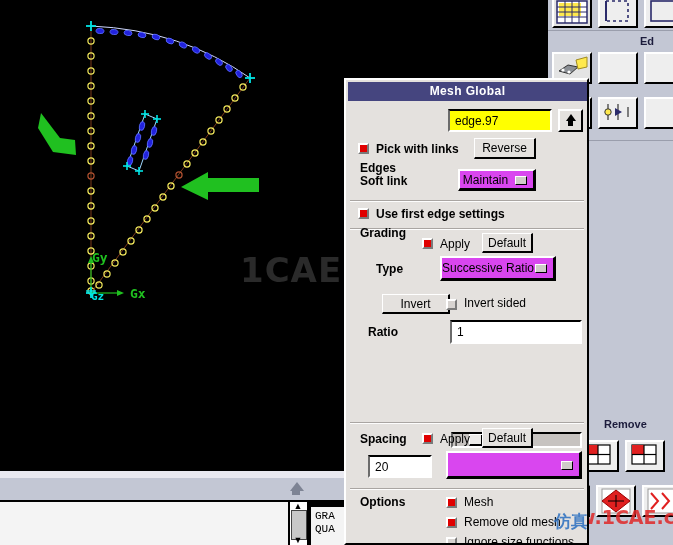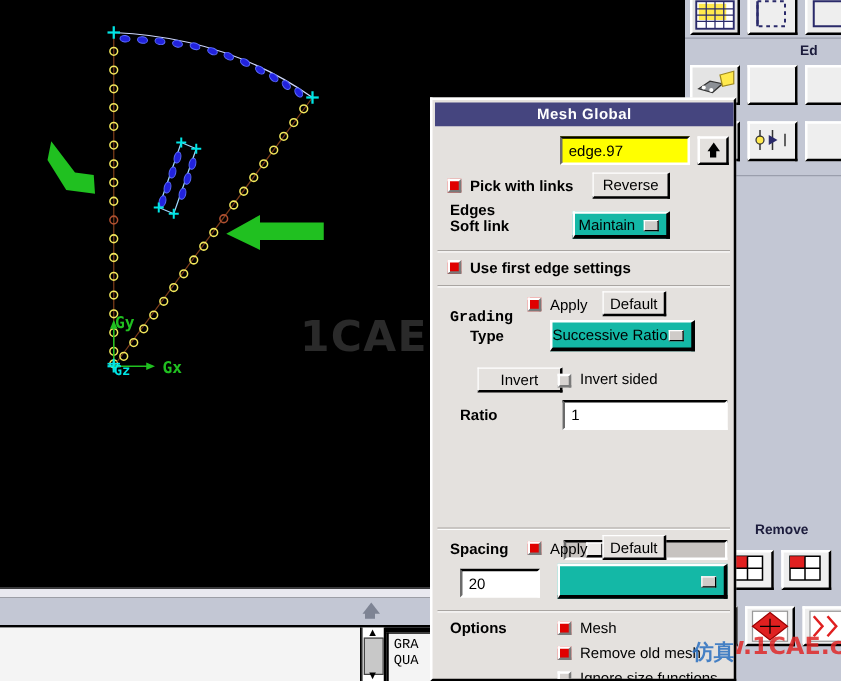--- a/index.html
+++ b/index.html
@@ -218,21 +218,21 @@
     box-sizing: border-box;
     font-size: 12px;
     color: #000;
     text-align: center;
     white-space: nowrap;
     overflow: hidden;
   }
   
   .optmenu {
     position: absolute;
-    background: #14b8a6;
+    background: #d946ef;
     border-top: 2px solid #ffffff;
     border-left: 2px solid #ffffff;
     border-right: 3px solid #000000;
     border-bottom: 3px solid #000000;
     box-sizing: border-box;
     font-size: 12px;
     color: #000;
     white-space: nowrap;
     overflow: hidden;
   }
@@ -597,21 +597,21 @@
     <span class="handle"></span>
   </div>
 
   <div class="dlg-sep" style="top:120px;"></div>
 
   <div class="cbox on" style="left:12px; top:128px;"></div>
   <div class="dlg-label" style="left:30px; top:127px;">Use first edge settings</div>
 
   <div class="dlg-sep" style="top:148px;"></div>
 
-  <div class="dlg-label" style="left:14px; top:167px;font-family:Liberation Mono, monospace;">Grading</div>
+  <div class="dlg-label" style="left:14px; top:146px;">Grading</div>
   <div class="cbox on" style="left:76px; top:158px;"></div>
   <div class="dlg-text" style="left:94px; top:157px;">Apply</div>
   <div class="pbtn" style="left:136px; top:153px; width:51px; height:20px; line-height:18px;">Default</div>
 
   <div class="dlg-label" style="left:30px; top:182px;">Type</div>
   <div class="optmenu" style="left:94px; top:176px; width:116px; height:25px; line-height:21px;">
     <span class="lbl">Successive  Ratio</span>
     <span class="handle"></span>
   </div>
 

